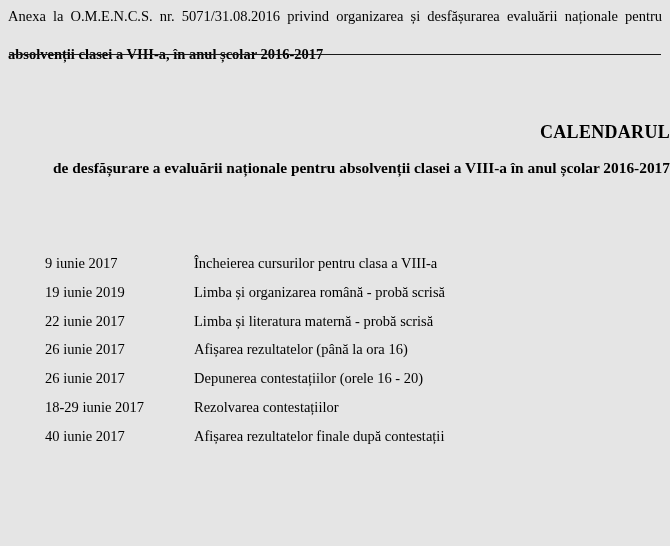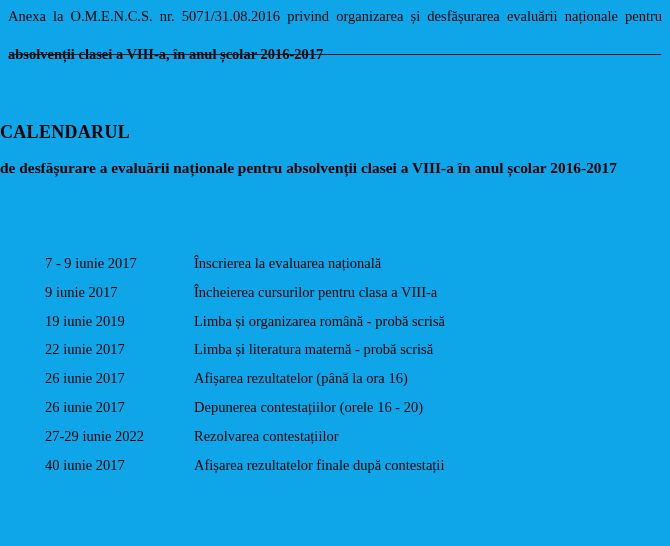--- a/index.html
+++ b/index.html
@@ -4,21 +4,21 @@
 <style>
   html, body {
     margin: 0;
     padding: 0;
     background: #ffffff;
   }
   .page {
     position: relative;
     width: 670px;
     height: 546px;
-    background: #0ea5e9;
+    background: #e5e5e5;
     overflow: hidden;
     font-family: "Liberation Serif", "DejaVu Serif", serif;
     color: #000000;
   }
 
   
   .doc-header {
     position: absolute;
     left: 8px;
     top: 7px;
@@ -51,31 +51,31 @@
     height: 0;
     border-top: 1.3px solid #1a1a1a;
   }
 
   
   .doc-title {
     position: absolute;
     left: 0;
     top: 122px;
     width: 670px;
-    text-align: left;
+    text-align: right;
     font-size: 18px;
     font-weight: bold;
     letter-spacing: 0.3px;
   }
   .doc-subtitle {
     position: absolute;
     left: 0;
     top: 159px;
     width: 670px;
-    text-align: left;
+    text-align: right;
     font-size: 15.4px;
     font-weight: bold;
   }
 
   
   .schedule {
     position: absolute;
     left: 45px;
     top: 255px;
     width: 600px;
@@ -110,45 +110,41 @@
 
   <div class="rule"></div>
 
   <div class="doc-title">CALENDARUL</div>
 
   <div class="doc-subtitle">de desfășurare a evaluării naționale pentru absolvenții clasei a VIII-a în anul școlar 2016-2017</div>
 
   <table class="schedule">
     <tbody>
         <tr>
-          <td class="col-date">7 - 9 iunie 2017</td>
-          <td class="col-desc">Înscrierea la evaluarea națională</td>
-        </tr>
-        <tr>
           <td class="col-date">9 iunie 2017</td>
           <td class="col-desc">Încheierea cursurilor pentru clasa a VIII-a</td>
         </tr>
         <tr>
           <td class="col-date">19 iunie 2019</td>
           <td class="col-desc">Limba și organizarea română - probă scrisă</td>
         </tr>
         <tr>
           <td class="col-date">22 iunie 2017</td>
           <td class="col-desc">Limba și literatura maternă - probă scrisă</td>
         </tr>
         <tr>
           <td class="col-date">26 iunie 2017</td>
           <td class="col-desc">Afișarea rezultatelor (până la ora 16)</td>
         </tr>
         <tr>
           <td class="col-date">26 iunie 2017</td>
           <td class="col-desc">Depunerea contestațiilor (orele 16 - 20)</td>
         </tr>
         <tr>
-          <td class="col-date">27-29 iunie 2022</td>
+          <td class="col-date">18-29 iunie 2017</td>
           <td class="col-desc">Rezolvarea contestațiilor</td>
         </tr>
         <tr>
           <td class="col-date">40 iunie 2017</td>
           <td class="col-desc">Afișarea rezultatelor finale după contestații</td>
         </tr>
       </tbody>
   </table>
 
 </div>

